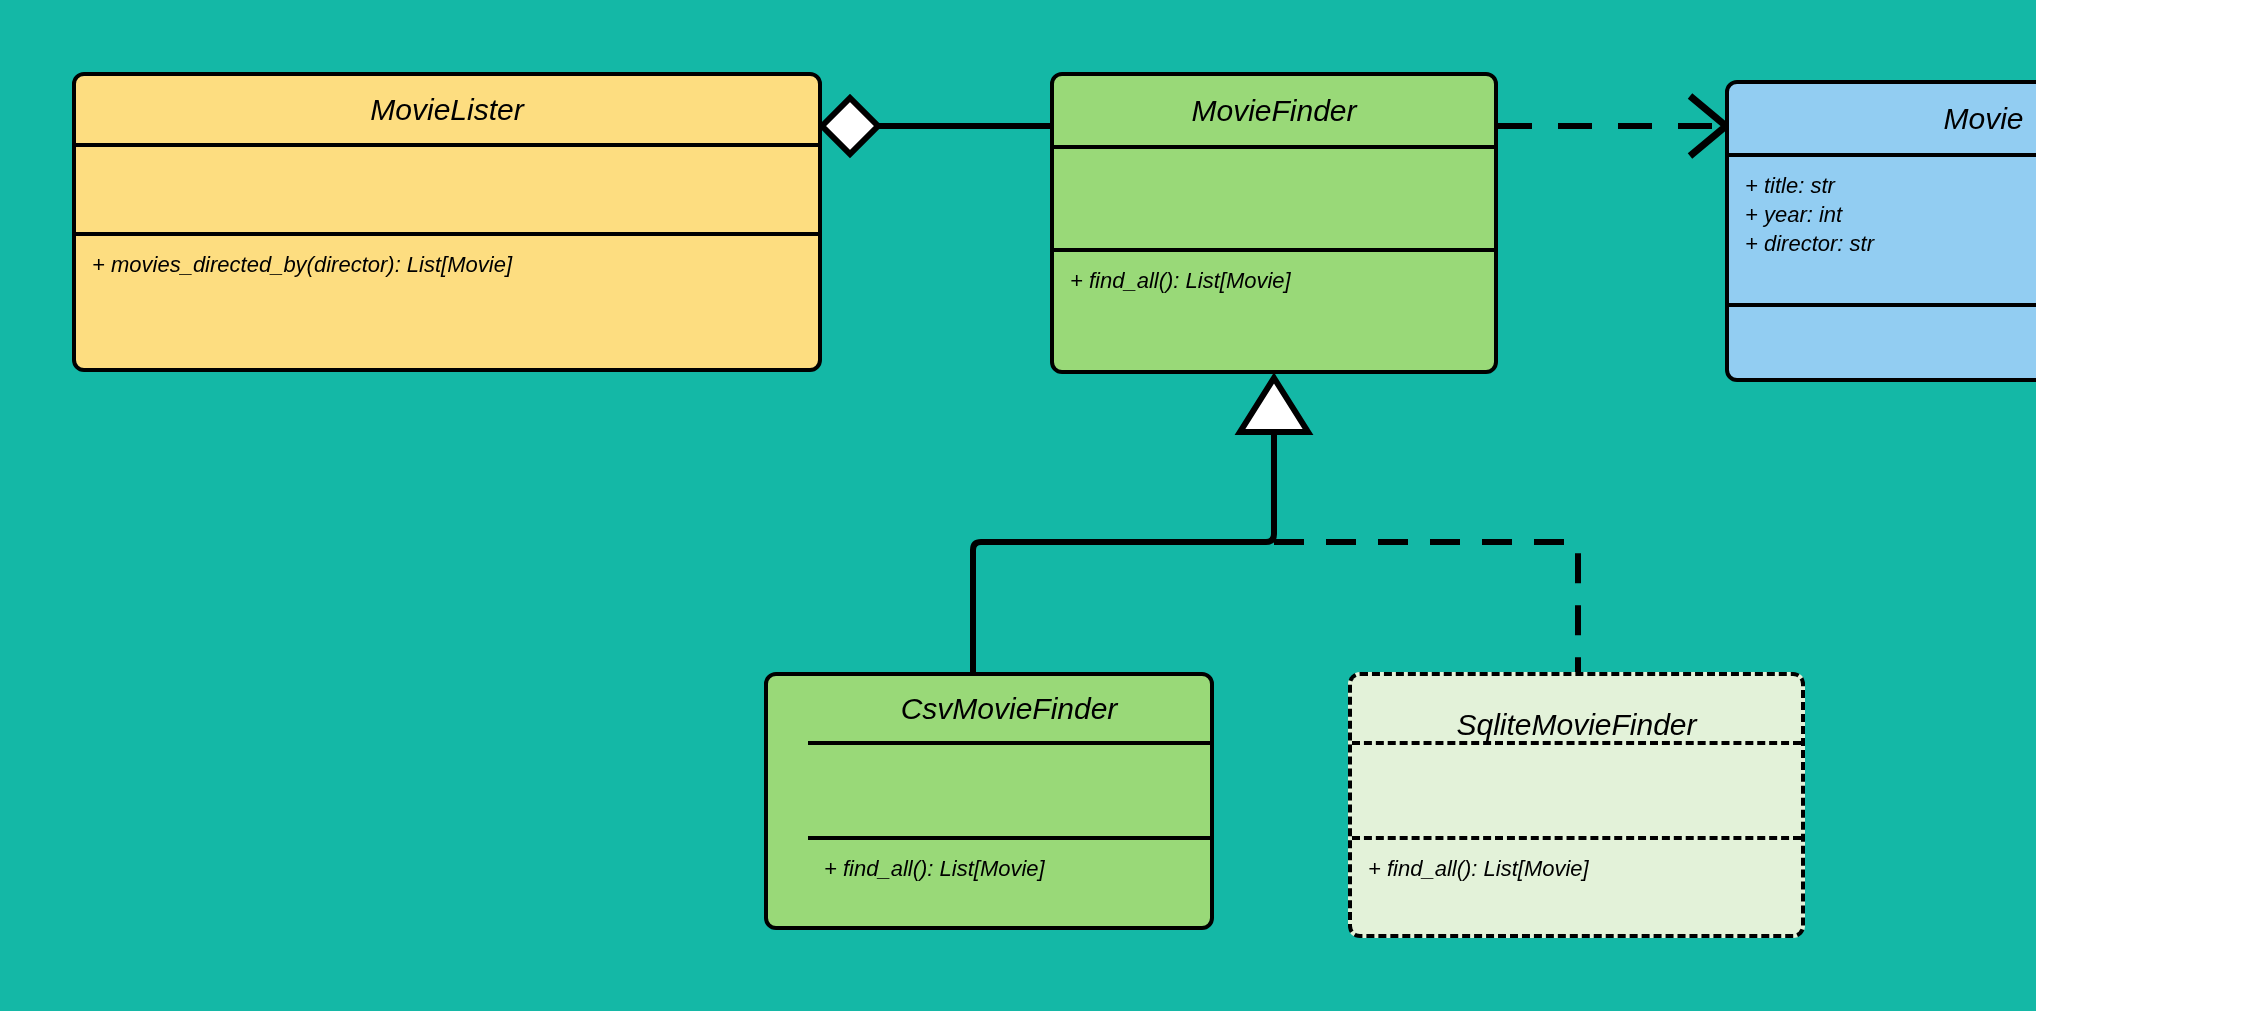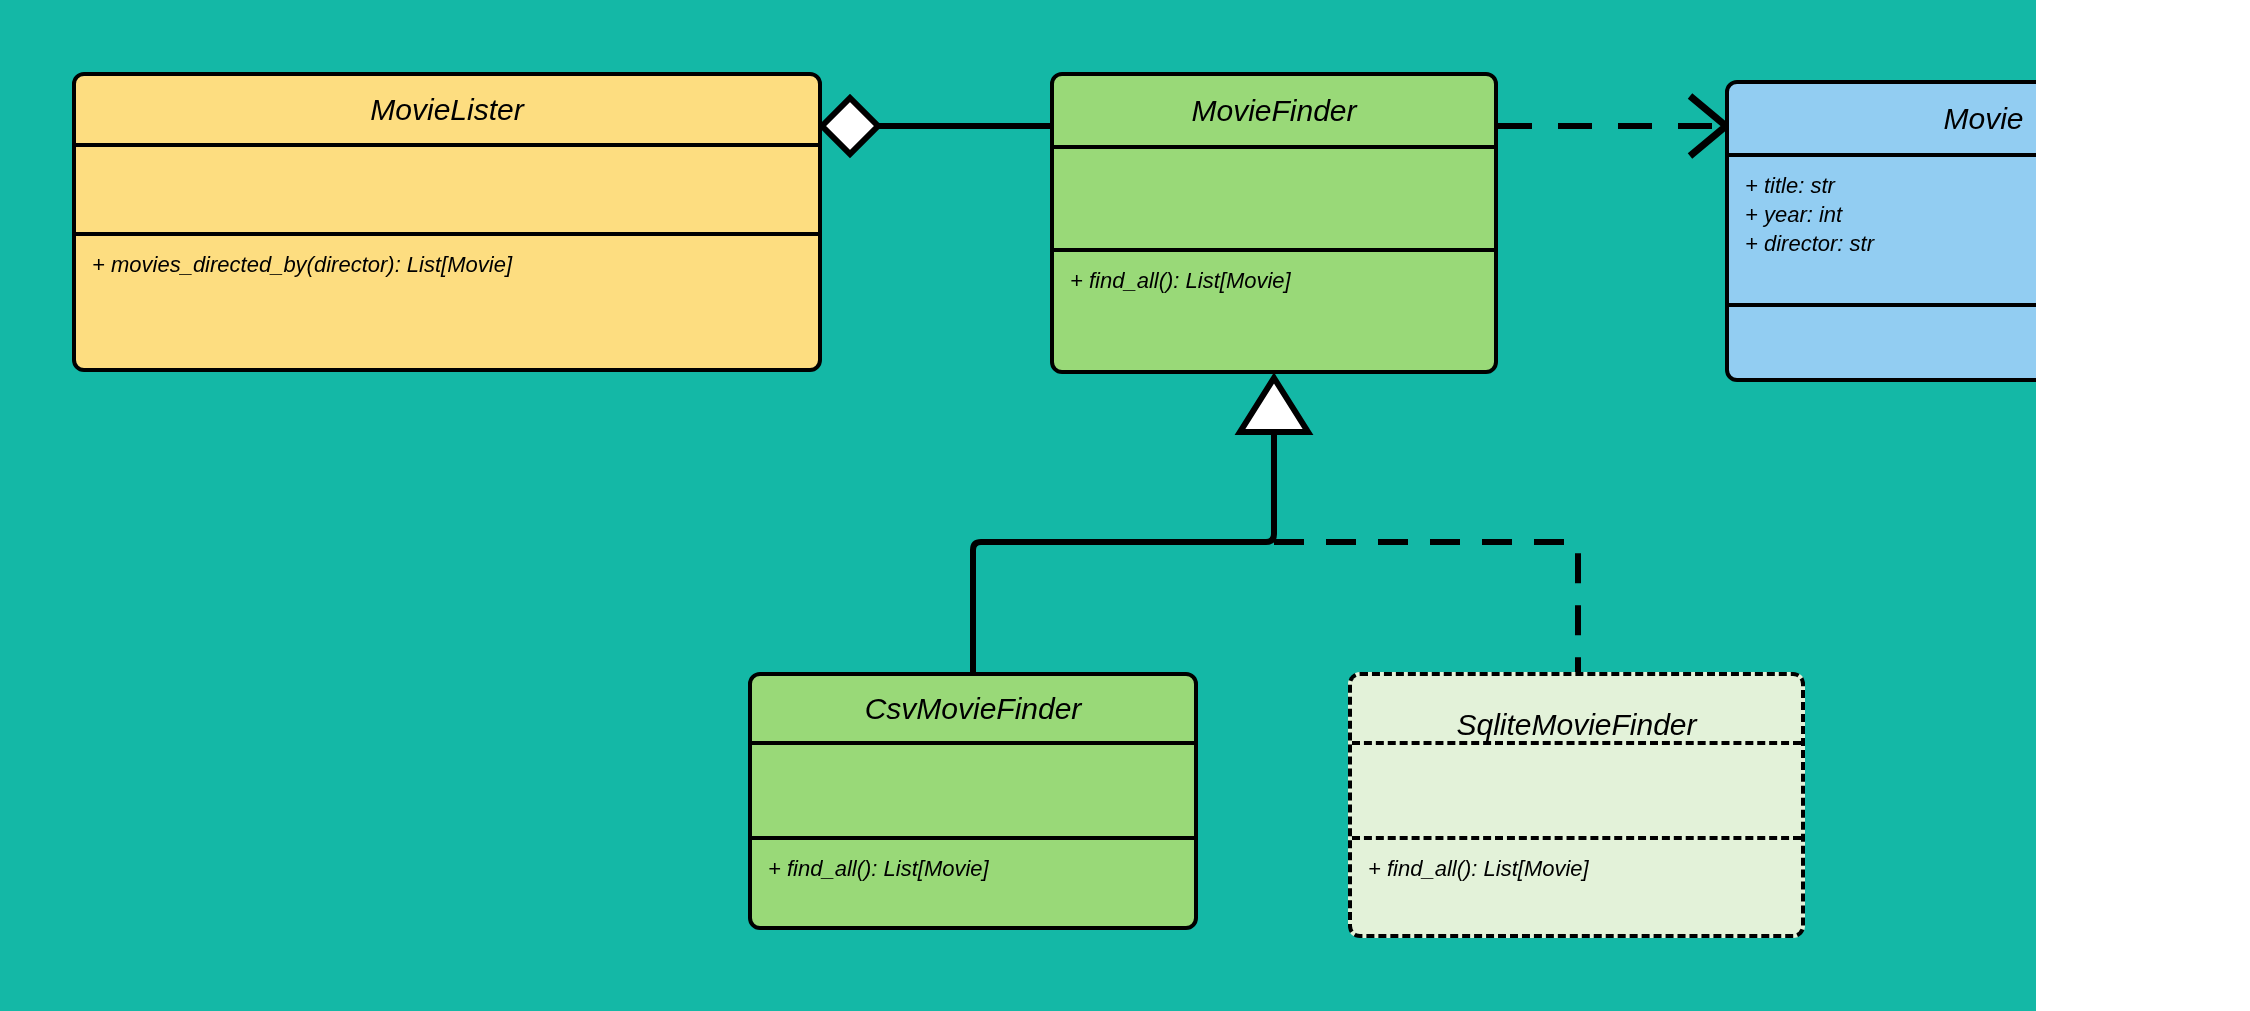--- a/index.html
+++ b/index.html
@@ -135,21 +135,21 @@
       <span>Movie</span>
     </div>
     <div class="compartment member-list divided" style="height:150px;">
       <span class="member-row">+ title: str</span>
       <span class="member-row">+ year: int</span>
       <span class="member-row">+ director: str</span>
     </div>
     <div class="compartment member-list empty-compartment" style="flex:1 1 auto;"></div>
   </div>
 
-  <div class="uml-class" style="left:748px; top:672px; width:450px; height:258px; background:#99D978;">
+  <div class="uml-class" style="left:764px; top:672px; width:450px; height:258px; background:#99D978;padding-left:40px;">
     <div class="compartment class-name divided" style="height:69px;">
       <span>CsvMovieFinder</span>
     </div>
     <div class="compartment member-list divided empty-compartment" style="height:95px;"></div>
     <div class="compartment member-list" style="flex:1 1 auto;">
       <span class="member-row">+ find_all(): List[Movie]</span>
     </div>
   </div>
 
   <div class="uml-class dashed" style="left:1348px; top:672px; width:457px; height:266px; background:#E3F2D9;">

